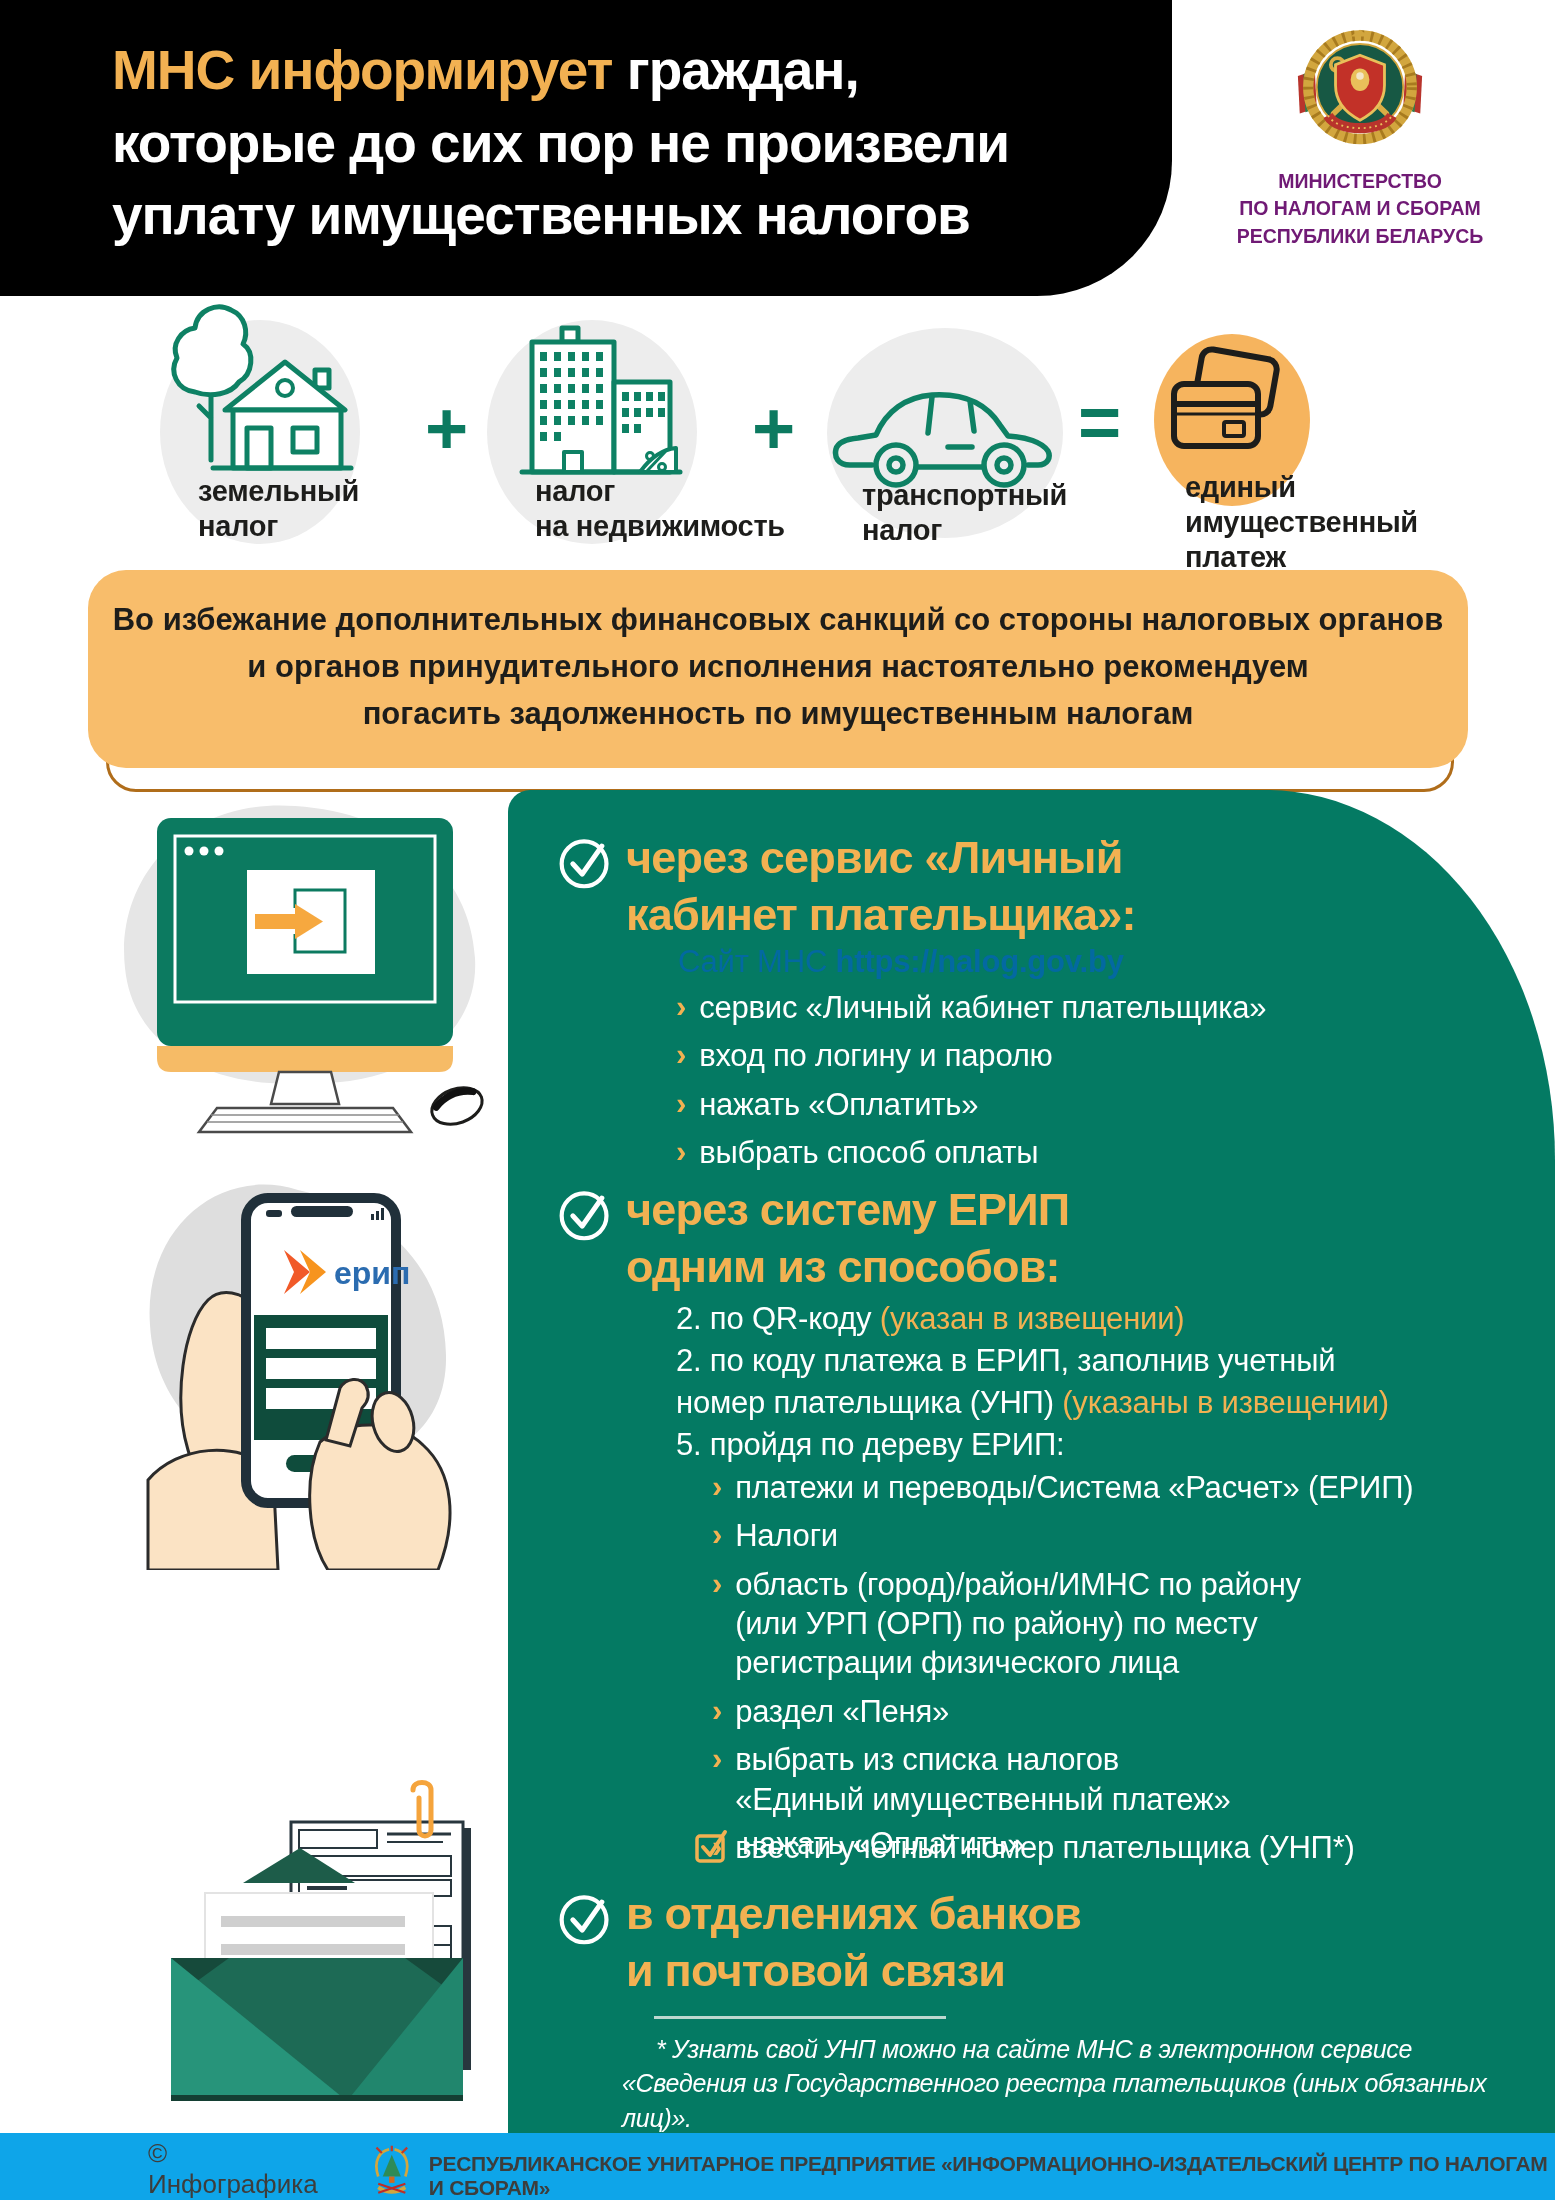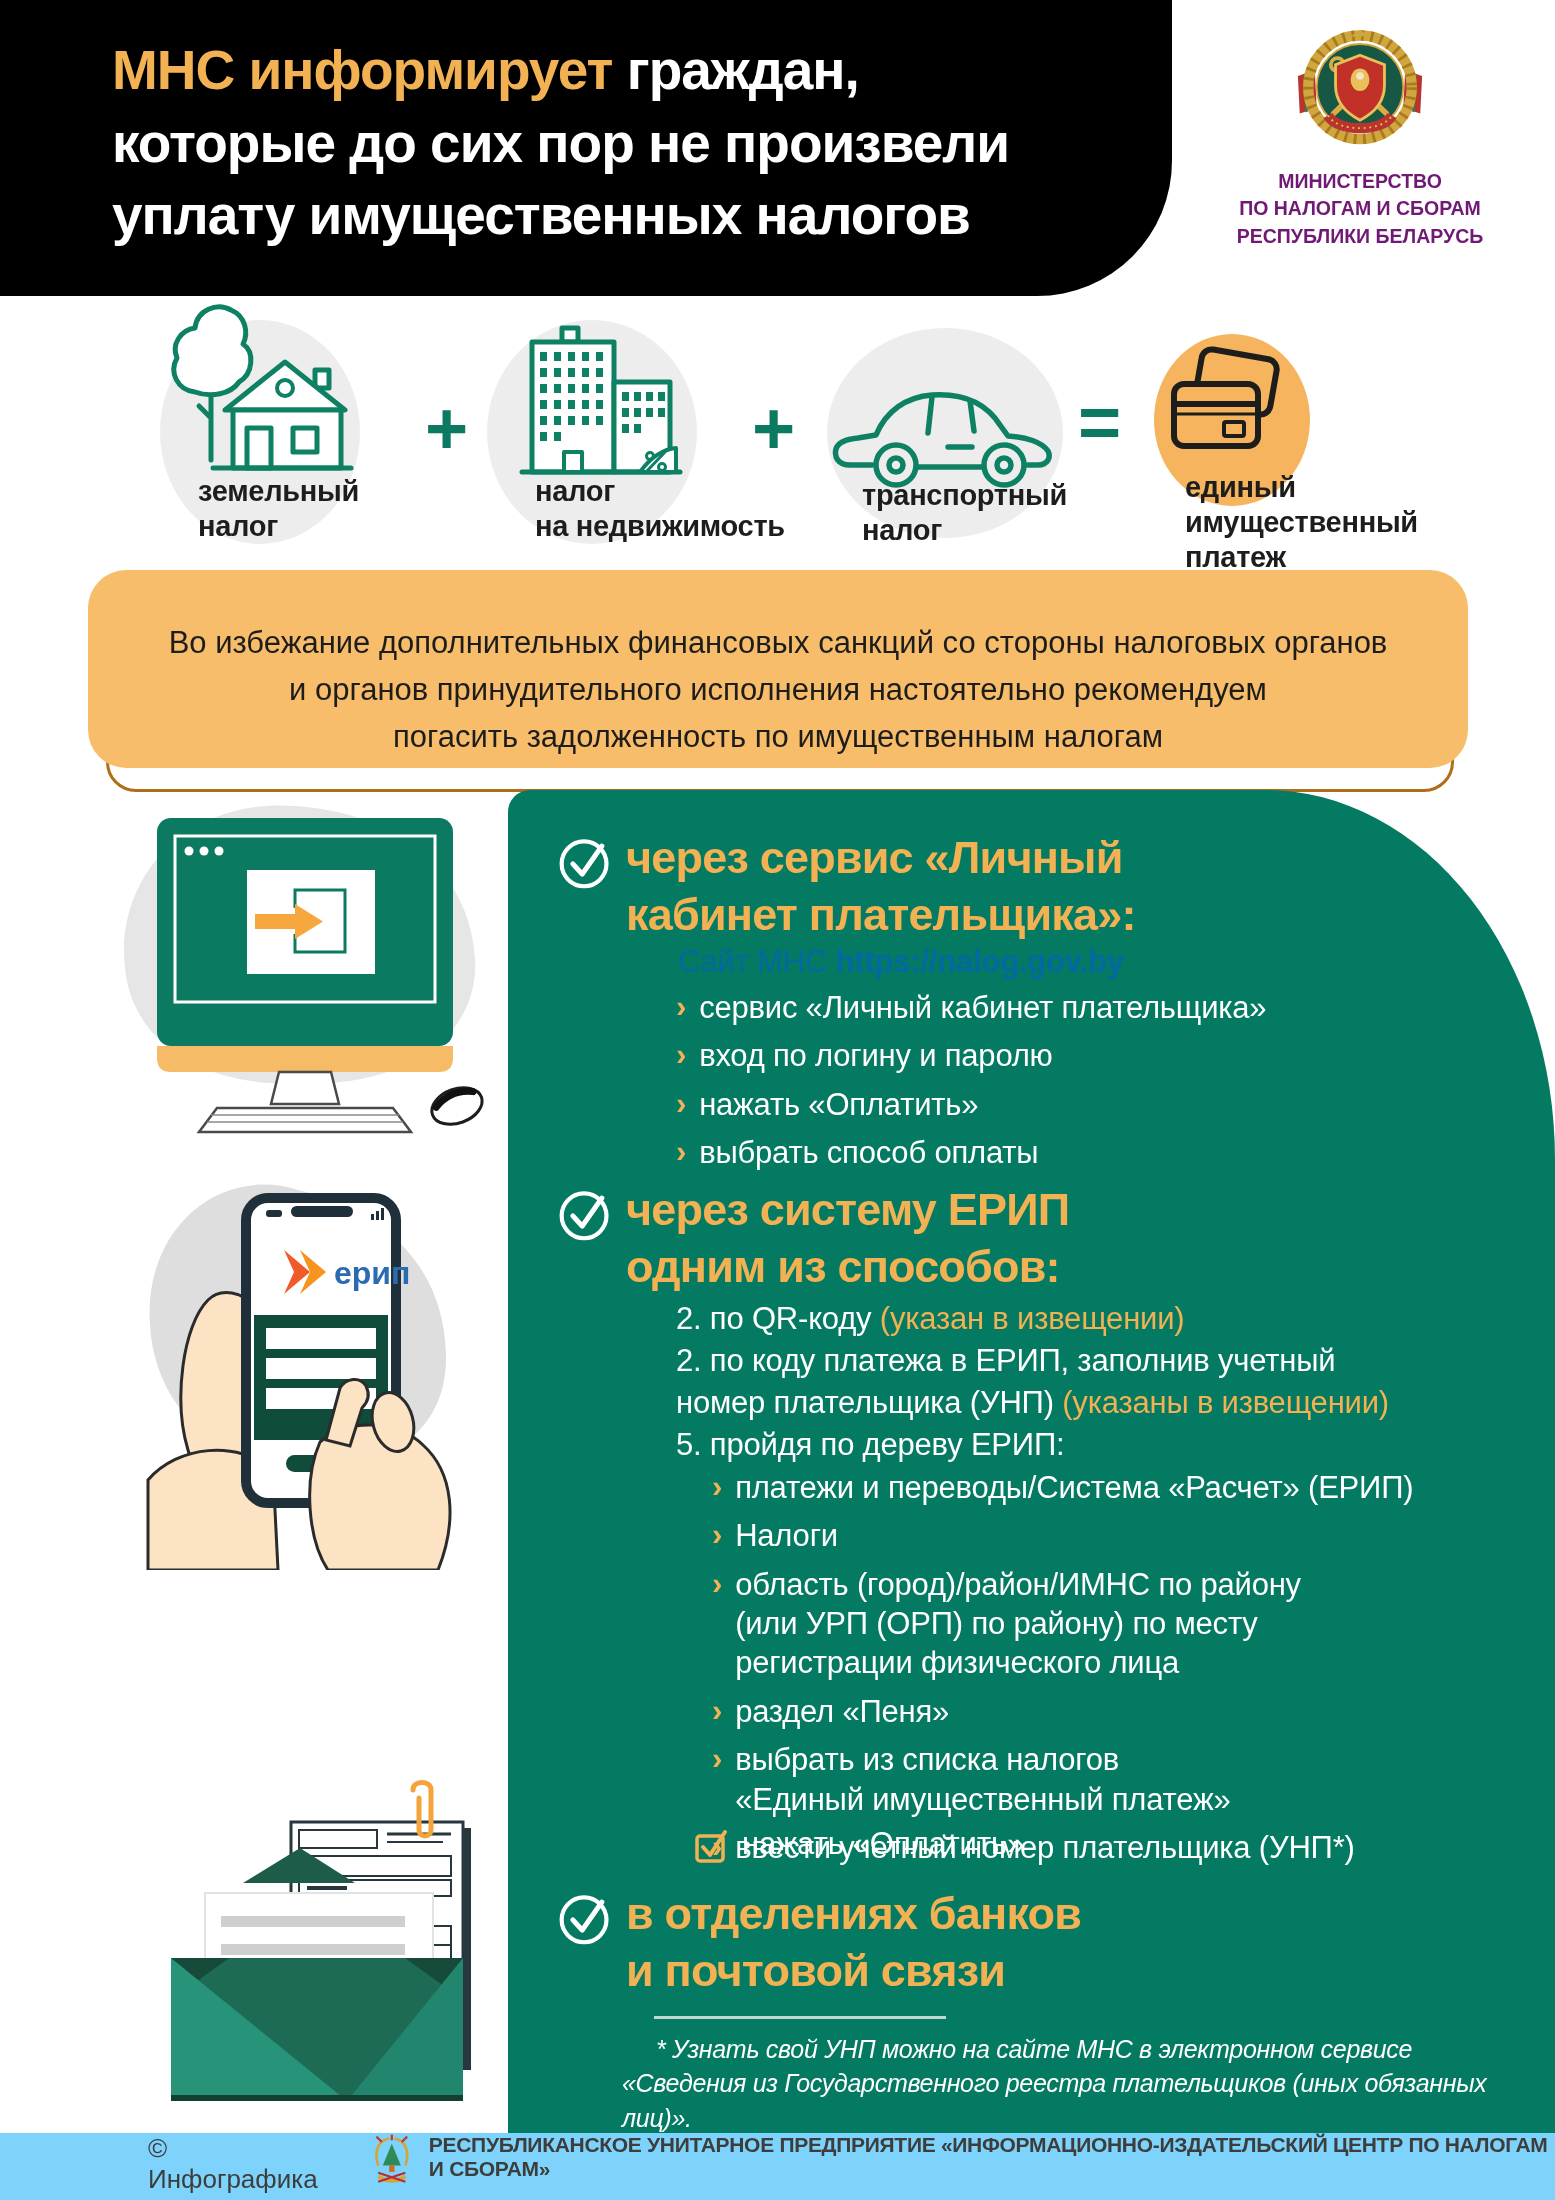--- a/index.html
+++ b/index.html
@@ -21,22 +21,22 @@
   .eq-icon{position:absolute;}
   .eq-label{position:absolute;font-size:29px;font-weight:bold;color:#1d1d1b;line-height:1.2;
             letter-spacing:-0.3px;z-index:3;}
   .op{position:absolute;font-size:74px;font-weight:bold;color:#0c7a60;line-height:1;}
 
   
   .warn-fill{position:absolute;left:88px;top:570px;width:1380px;height:198px;background:#f8bd6b;
              border-radius:38px;z-index:1;}
   .warn-outline{position:absolute;left:106px;top:606px;width:1342px;height:180px;
                 border:3px solid #b06d1a;border-radius:30px;z-index:0;}
-  .warn-text{position:absolute;left:88px;top:619px;width:1380px;text-align:center;
-             font-size:31px;font-weight:normal;color:#1d1d1b;line-height:1.52;z-index:2;}
+  .warn-text{position:absolute;left:88px;top:596px;width:1380px;text-align:center;
+             font-size:31px;font-weight:bold;color:#1d1d1b;line-height:1.52;z-index:2;}
 
   
   .panel{position:absolute;left:508px;top:790px;width:1047px;height:1343px;background:#047a63;
          border-top-left-radius:22px;border-top-right-radius:290px 370px;}
 
   .chk{position:absolute;width:56px;height:56px;}
   .sec-title{position:absolute;font-size:45px;font-weight:bold;color:#f2b152;line-height:1.26;
              letter-spacing:-0.8px;}
   .site{position:absolute;left:678px;top:944px;font-size:31px;color:#0369a1;letter-spacing:-0.2px;}
   .blist{position:absolute;list-style:none;margin:0;padding:0;}
@@ -52,22 +52,22 @@
            font-size:31px;color:#fff;}
   .confirm svg{margin-top:-2px;}
   .divider{position:absolute;left:654px;top:2016px;width:292px;height:3px;background:#bcd8cf;}
   .footnote{position:absolute;left:622px;top:2032px;width:920px;font-size:25px;font-style:italic;
             color:#fff;line-height:1.37;text-indent:34px;letter-spacing:-0.3px;}
 
   
   .ill{position:absolute;}
 
   
-  .footer{position:absolute;left:0;top:2133px;width:1555px;height:67px;background:#7dd3fc;
-          display:flex;align-items:flex-start;}
+  .footer{position:absolute;left:0;top:2133px;width:1555px;height:67px;background:#0ea5e9;
+          display:flex;align-items:flex-end;}
   .copyright{margin-left:148px;font-size:26px;color:#3d3d3c;}
   .footer-logo{margin-left:46px;}
   .org{margin-left:16px;font-size:21px;font-weight:bold;color:#3d3d3c;letter-spacing:-0.3px;}
 </style>
 </head>
 <body>
 
 <div class="canvas">
 
   <div class="hdr">

